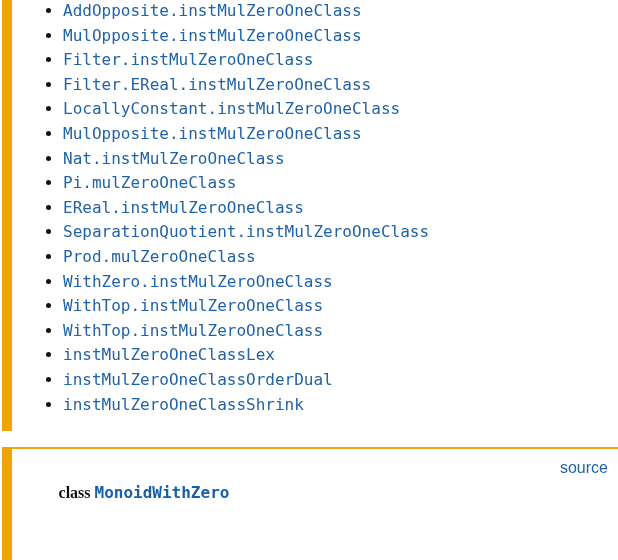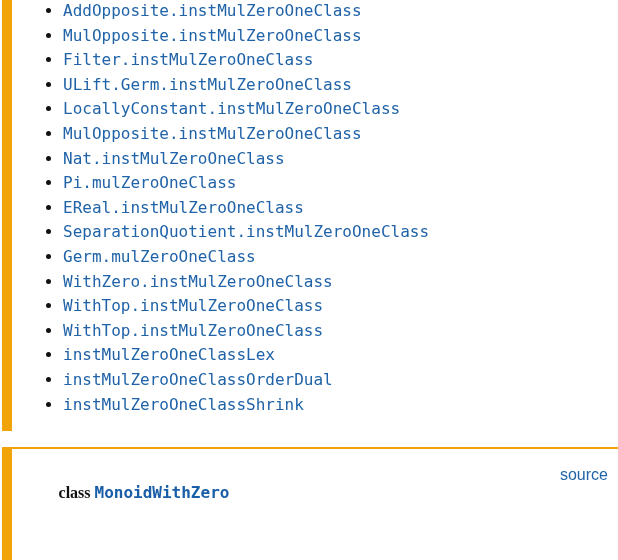--- a/index.html
+++ b/index.html
@@ -47,44 +47,44 @@
     font-size:16px;
     line-height:25.5px;
     white-space:pre;
     color:var(--code-black);
   }
   .kw{font-weight:bold;color:var(--code-black);font-family:Liberation Serif, serif;}
   .decl-name{font-weight:bold;color:var(--decl-name-blue);}
   .indent-sig{padding-left:64px;}
   .decl-header{position:relative;}
   .source-link{
-    position:absolute;right:0;top:10px;
+    position:absolute;right:0;top:3px;
     font-family:"Liberation Sans",sans-serif;
     font-size:16px;line-height:22px;
     color:var(--link-blue);
     text-decoration:none;
     font-weight:normal;
   }
 </style>
 </head>
 <body>
 
 <div class="instances-panel">
   <ul>
     <li><a href="#" class="instance-link">AddOpposite.instMulZeroOneClass</a></li>
     <li><a href="#" class="instance-link">MulOpposite.instMulZeroOneClass</a></li>
     <li><a href="#" class="instance-link">Filter.instMulZeroOneClass</a></li>
-    <li><a href="#" class="instance-link">ULift.Germ.instMulZeroOneClass</a></li>
+    <li><a href="#" class="instance-link">Filter.EReal.instMulZeroOneClass</a></li>
     <li><a href="#" class="instance-link">LocallyConstant.instMulZeroOneClass</a></li>
     <li><a href="#" class="instance-link">MulOpposite.instMulZeroOneClass</a></li>
     <li><a href="#" class="instance-link">Nat.instMulZeroOneClass</a></li>
     <li><a href="#" class="instance-link">Pi.mulZeroOneClass</a></li>
     <li><a href="#" class="instance-link">EReal.instMulZeroOneClass</a></li>
     <li><a href="#" class="instance-link">SeparationQuotient.instMulZeroOneClass</a></li>
-    <li><a href="#" class="instance-link">Germ.mulZeroOneClass</a></li>
+    <li><a href="#" class="instance-link">Prod.mulZeroOneClass</a></li>
     <li><a href="#" class="instance-link">WithZero.instMulZeroOneClass</a></li>
     <li><a href="#" class="instance-link">WithTop.instMulZeroOneClass</a></li>
     <li><a href="#" class="instance-link">WithTop.instMulZeroOneClass</a></li>
     <li><a href="#" class="instance-link">instMulZeroOneClassLex</a></li>
     <li><a href="#" class="instance-link">instMulZeroOneClassOrderDual</a></li>
     <li><a href="#" class="instance-link">instMulZeroOneClassShrink</a></li>
   </ul>
 </div>
 
 <div class="decl-card">

